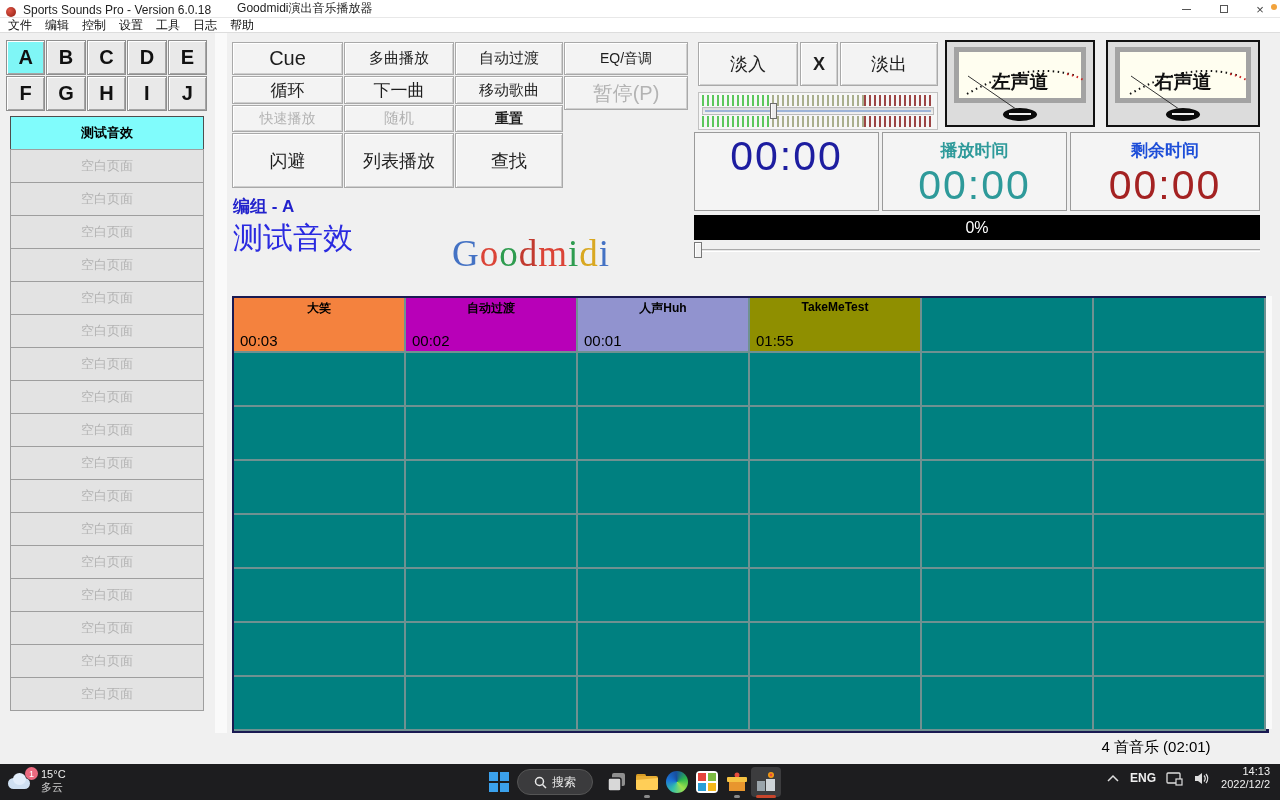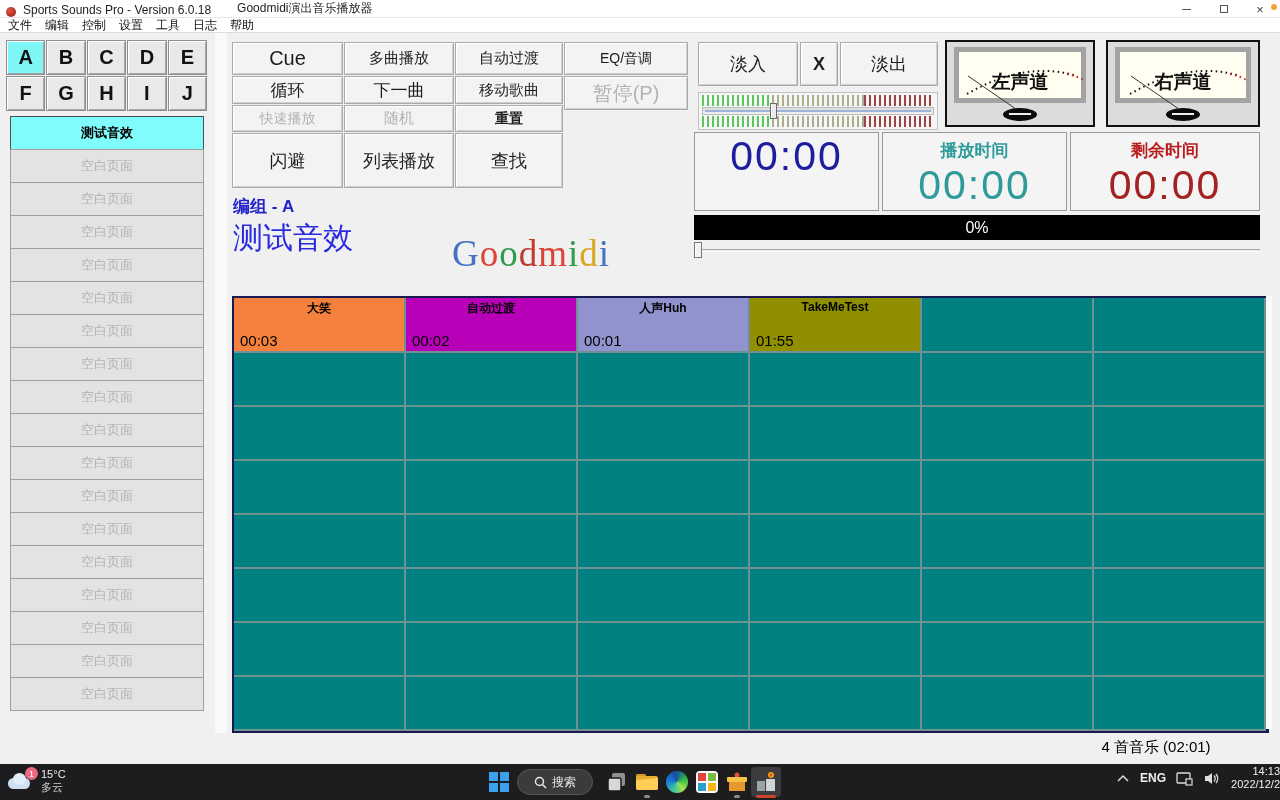--- a/index.html
+++ b/index.html
@@ -100,21 +100,21 @@
   .cloud .badge{position:absolute;right:-2px;top:-3px;width:13px;height:13px;border-radius:50%;background:#ec6a80;
     color:#fff;font-size:9px;display:flex;align-items:center;justify-content:center;}
   .wtxt{font-size:11px;line-height:13px;}
   .wtxt .cond{color:#cfcfcf;}
   .tk-icon{position:absolute;top:6px;width:24px;height:24px;display:flex;align-items:center;justify-content:center;}
   .search-pill{position:absolute;left:517px;top:5px;width:76px;height:26px;border-radius:13px;background:#3b3b3d;
     border:1px solid #555;display:flex;align-items:center;justify-content:center;gap:5px;color:#e8e8e8;font-size:12px;}
   .run-dot{position:absolute;top:31px;width:6px;height:3px;border-radius:2px;background:#8a8a8a;}
   .active-slot{position:absolute;left:751px;top:3px;width:30px;height:30px;border-radius:4px;background:rgba(255,255,255,0.14);}
   .active-underline{position:absolute;left:756px;top:31px;width:20px;height:3px;border-radius:2px;background:#c9452c;}
-  .tray{position:absolute;right:0;top:0;height:28px;display:flex;align-items:center;gap:10px;color:#eee;}
+  .tray{position:absolute;right:0;top:0;height:28px;display:flex;align-items:center;gap:10px;padding-right:10px;color:#eee;}
   .tray .lang{font-size:12px;font-weight:bold;}
   .clock{text-align:right;font-size:11px;line-height:13px;color:#f0f0f0;}
 
   .edge-circle{width:22px;height:22px;border-radius:50%;
     background:conic-gradient(from 210deg,#35c1a8,#1b74d8,#174ea0,#2bb54d,#9fe24c,#35c1a8);}
   .store-sq{width:22px;height:22px;border-radius:4px;background:#fff;display:grid;grid-template-columns:8px 8px;
     grid-auto-rows:8px;gap:2px;align-content:center;justify-content:center;}
   .store-sq i{display:block;}
 </style>
 </head>
@@ -244,21 +244,21 @@
   </div>
 
   <div class="timebox" style="left:694px;width:185px;">
     <div class="t-value" style="color: rgb(29, 29, 160);">00:00</div>
   </div>
   <div class="timebox" style="left:882px;width:185px;">
     <div class="t-label" style="color: rgb(46, 154, 154);">播放时间</div>
     <div class="t-value" style="color: rgb(46, 154, 154);">00:00</div>
   </div>
   <div class="timebox" style="left:1070px;width:190px;">
-    <div class="t-label" style="color: #b91c1c;">剩余时间</div>
+    <div class="t-label" style="color: #1d4ed8;">剩余时间</div>
     <div class="t-value" style="color: rgb(164, 34, 34);">00:00</div>
   </div>
 
   <div class="progress">
     <span>0%</span>
   </div>
   <div class="seek">
     <span class="strack"></span>
     <span class="sthumb" style="left: 0%;"></span>
   </div>

